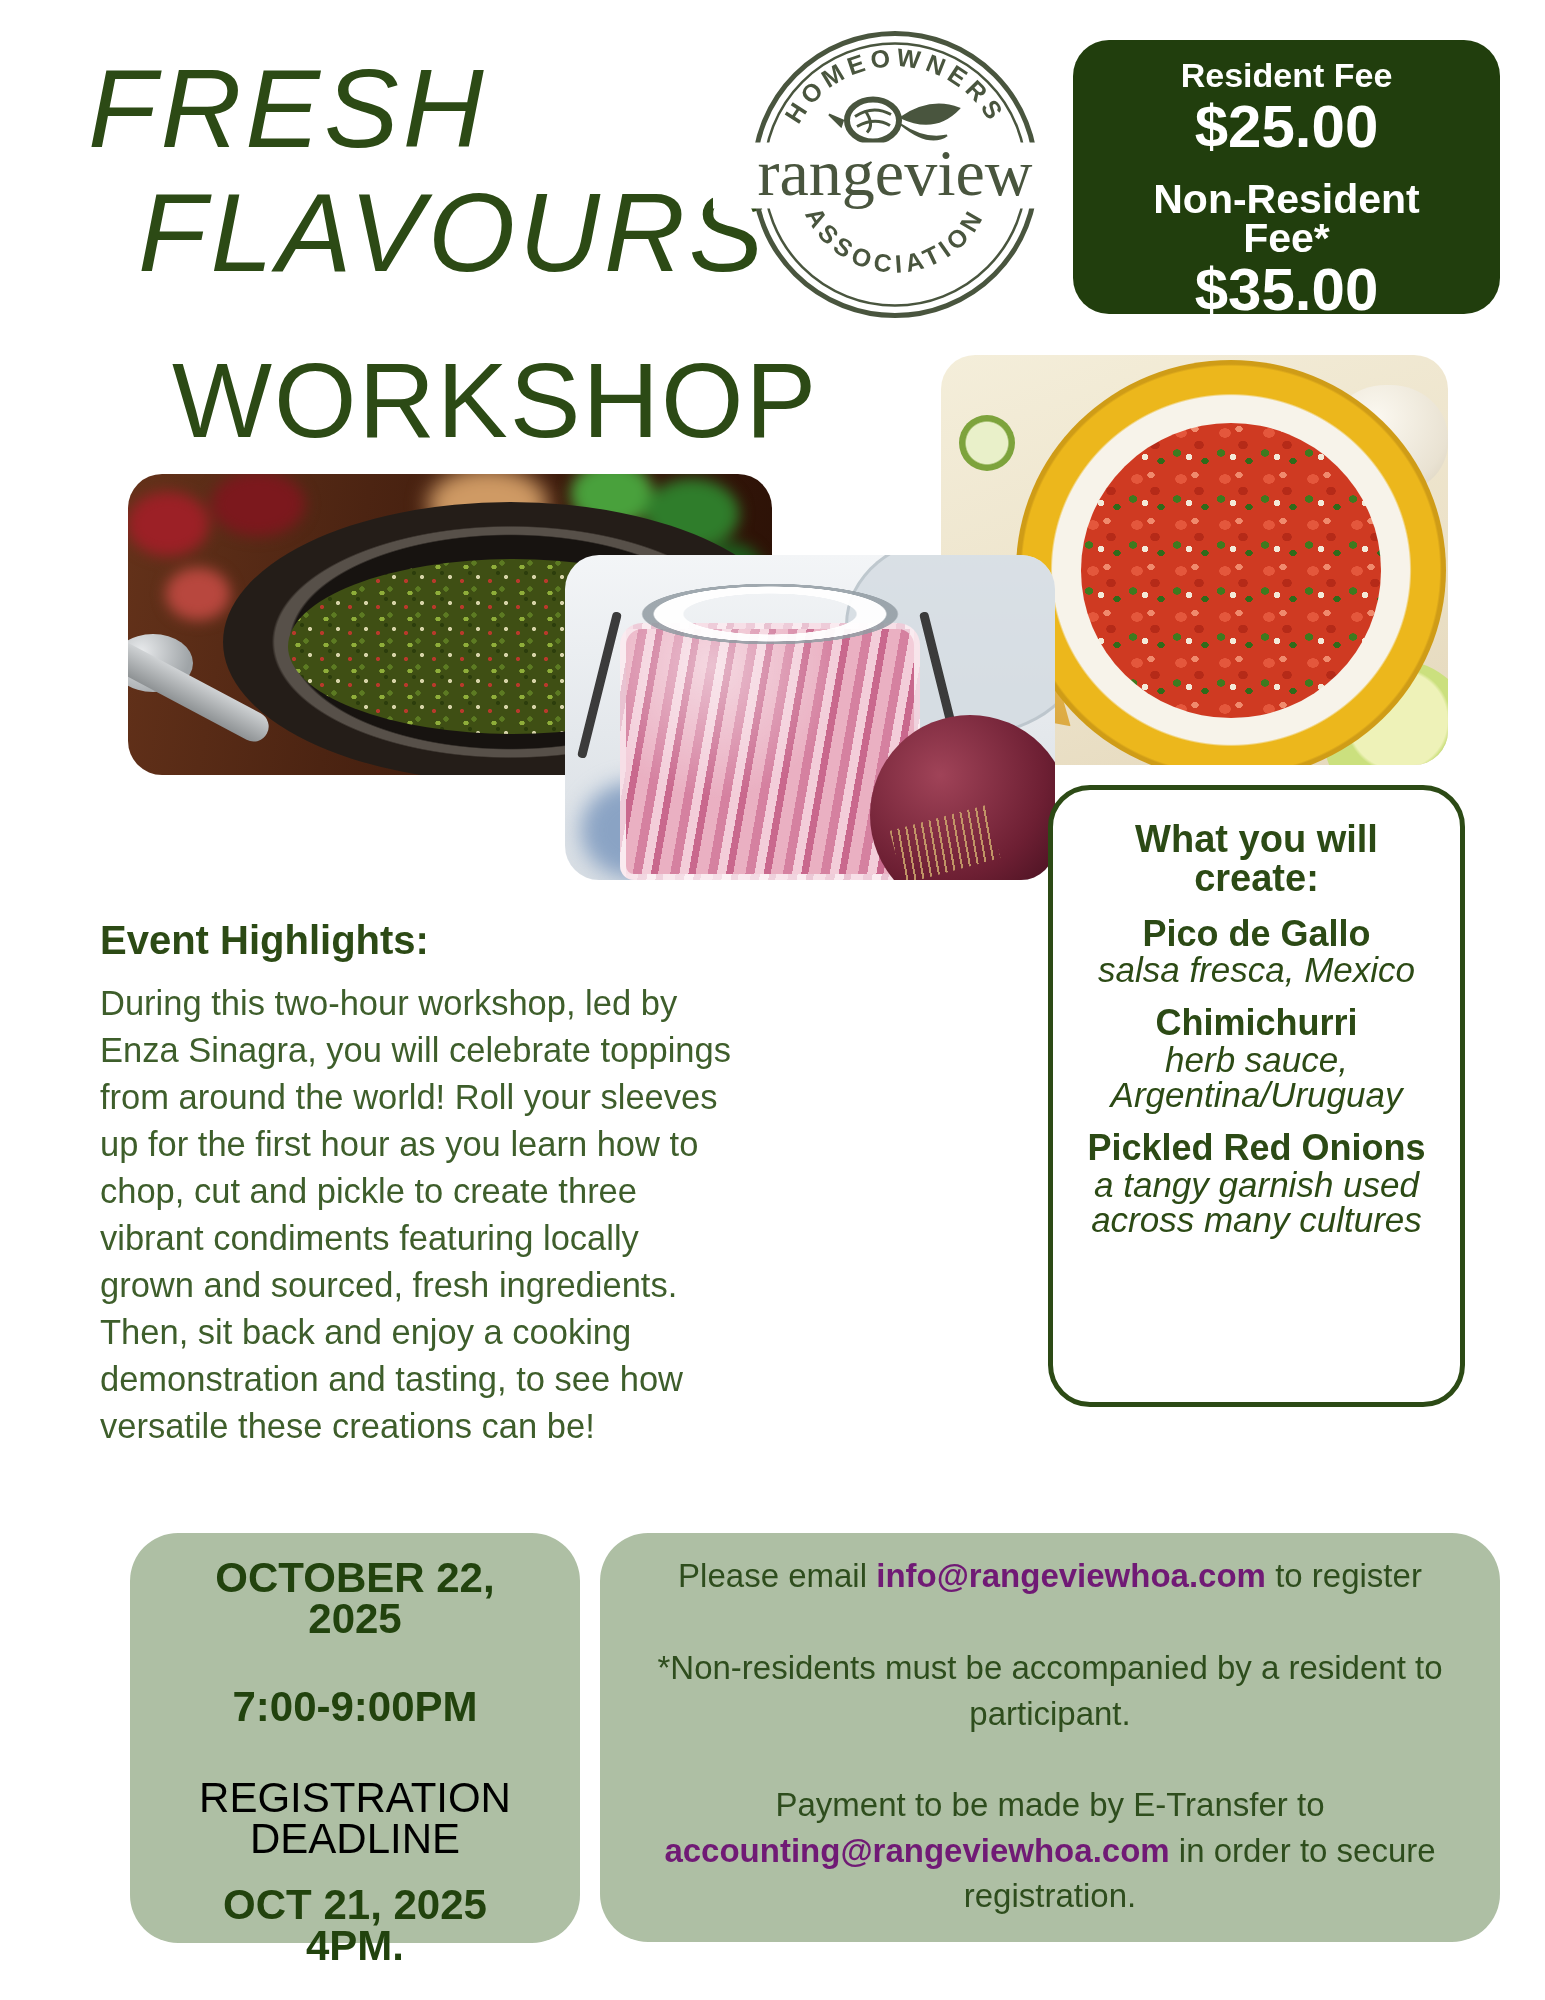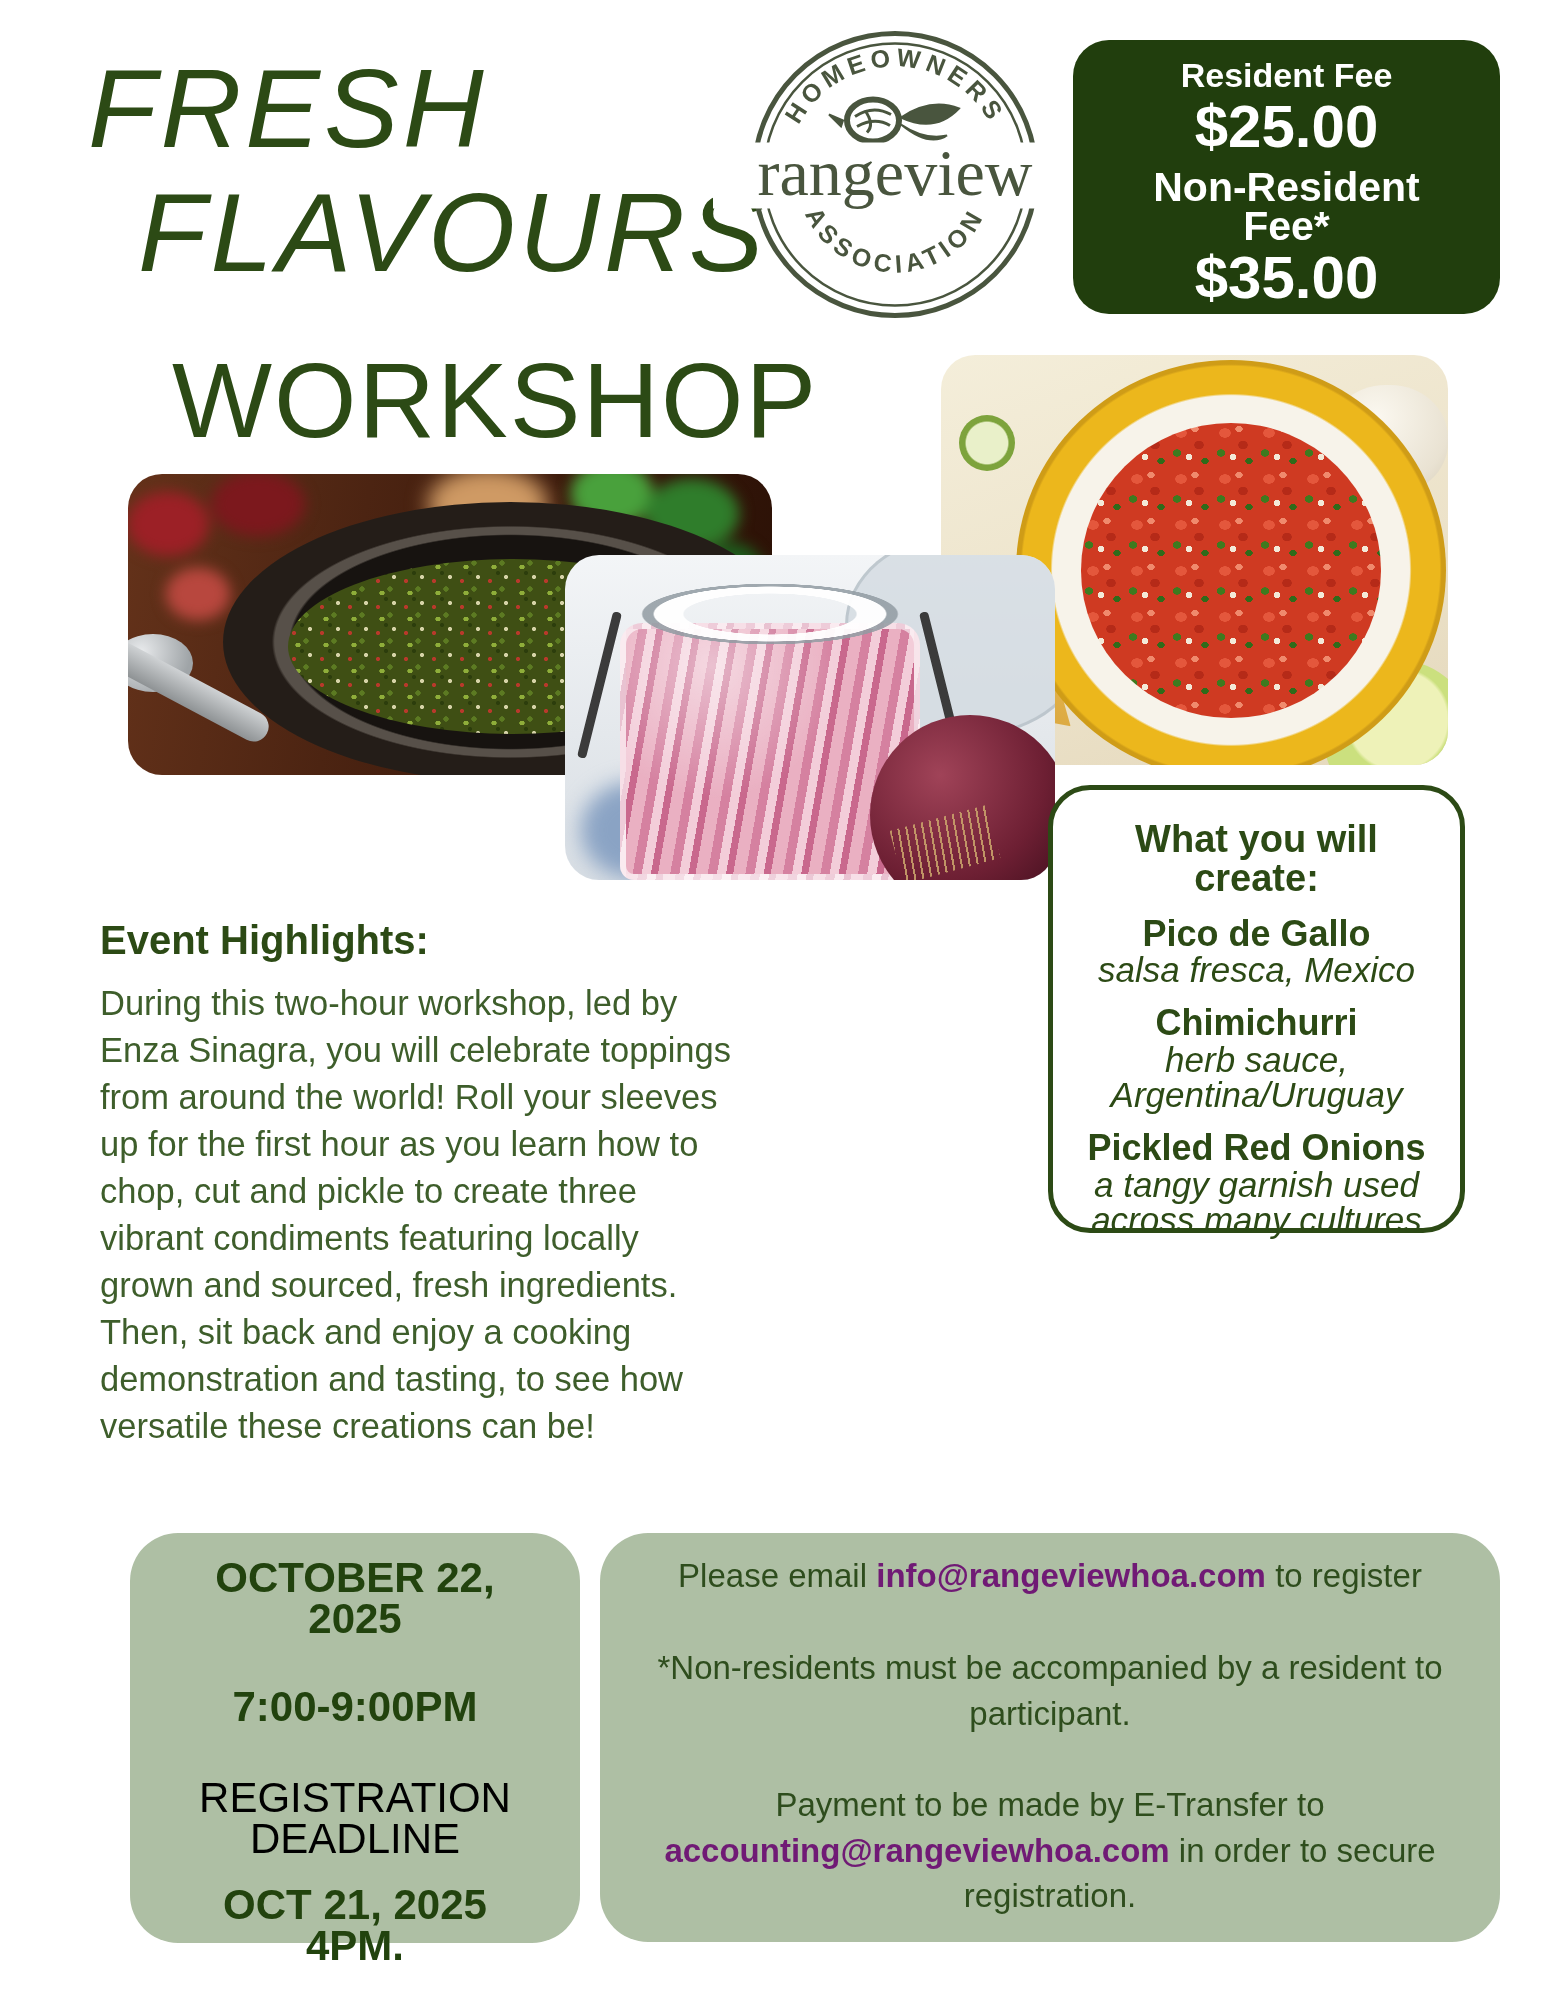--- a/index.html
+++ b/index.html
@@ -21,21 +21,21 @@
   .logo-svg { position:absolute; left:695px; top:22px; width:400px; height:305px; overflow:visible; }
 
   
   .fee-box {
     position:absolute; left:1073px; top:40px; width:427px; height:274px;
     background:#213e0d; border-radius:36px; text-align:center; color:#ffffff;
     padding-top:16px;
   }
   .fee-label1 { font-size:34px; font-weight:700; line-height:1.15; }
   .fee-amount { font-size:60px; font-weight:700; line-height:1.08; }
-  .fee-label2 { font-size:41px; font-weight:700; line-height:0.95; margin-top:8px; }
+  .fee-label2 { font-size:41px; font-weight:700; line-height:0.95; margin-top:20px; }
 
   
   .photo { position:absolute; border-radius:34px; overflow:hidden; }
   .photo * { position:absolute; }
 
   .photo-chimi { left:128px; top:474px; width:644px; height:301px; z-index:1;
     background:linear-gradient(100deg,#64321a 0%,#4c2412 35%,#38180a 70%,#2b1106 100%); }
   .chili-blob { left:-20px; top:-20px; width:260px; height:190px; filter:blur(7px);
     background:
       radial-gradient(70px 55px at 60px 70px,  #9c2026 0 55%, transparent 62%),
@@ -112,21 +112,21 @@
       radial-gradient(6px 6px at 20px 34px,  #f3e9d8 50%, transparent 55%),
       radial-gradient(7px 6px at 36px 38px,  #2f6b1a 50%, transparent 55%);
     background-size:44px 46px; }
 
   
   .eh-heading { position:absolute; left:100px; top:918px; font-size:40px; font-weight:700; color:#2c4a15; }
   .eh-body { position:absolute; left:100px; top:980px; width:720px;
     font-size:34.5px; line-height:47px; color:#3e5e2b; }
 
   
-  .create-box { position:absolute; left:1048px; top:785px; width:417px; height:448px;
+  .create-box { position:absolute; left:1048px; top:785px; width:417px; height:622px;
     background:#ffffff; border:5px solid #2c4a15; border-radius:42px; z-index:5;
     text-align:center; color:#2c4a15; padding-top:30px; }
   .cb-heading { font-size:38px; font-weight:700; line-height:1.02; }
   .cb-item { margin-top:18px; }
   .cb-item:first-of-type { margin-top:36px; }
   .cb-name { font-size:36px; font-weight:700; line-height:1.02; }
   .cb-desc { font-size:35px; font-style:italic; line-height:1.0; }
 
   
   .date-box { position:absolute; left:130px; top:1533px; width:450px; height:410px;

